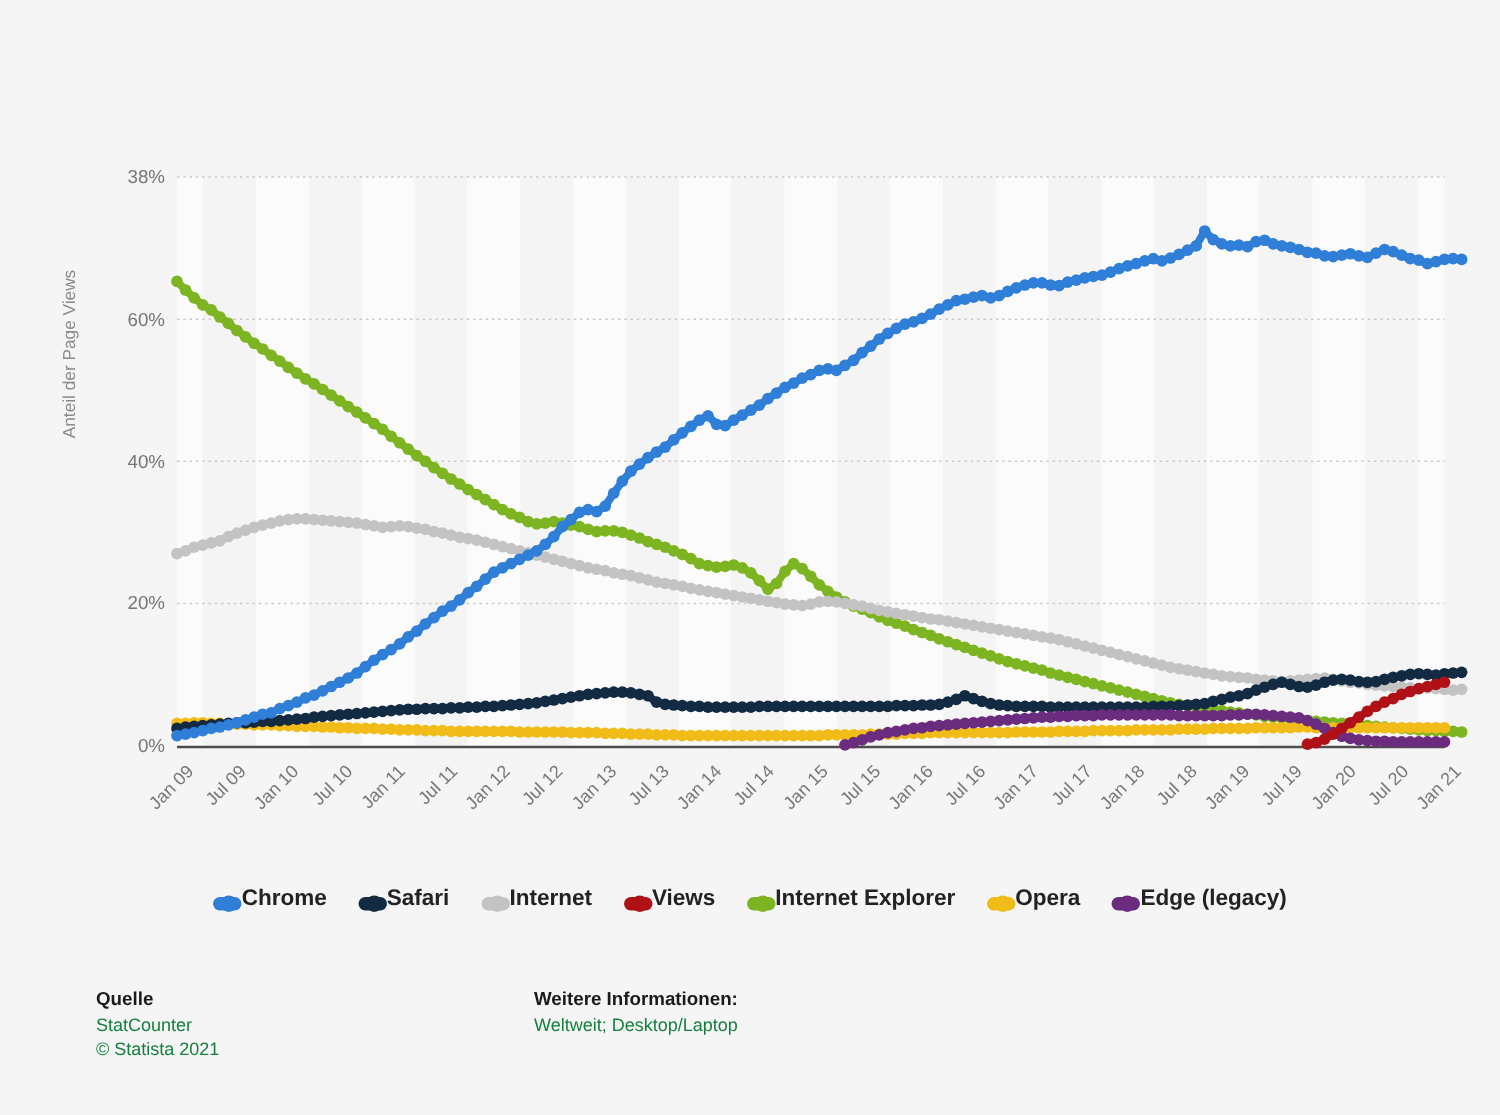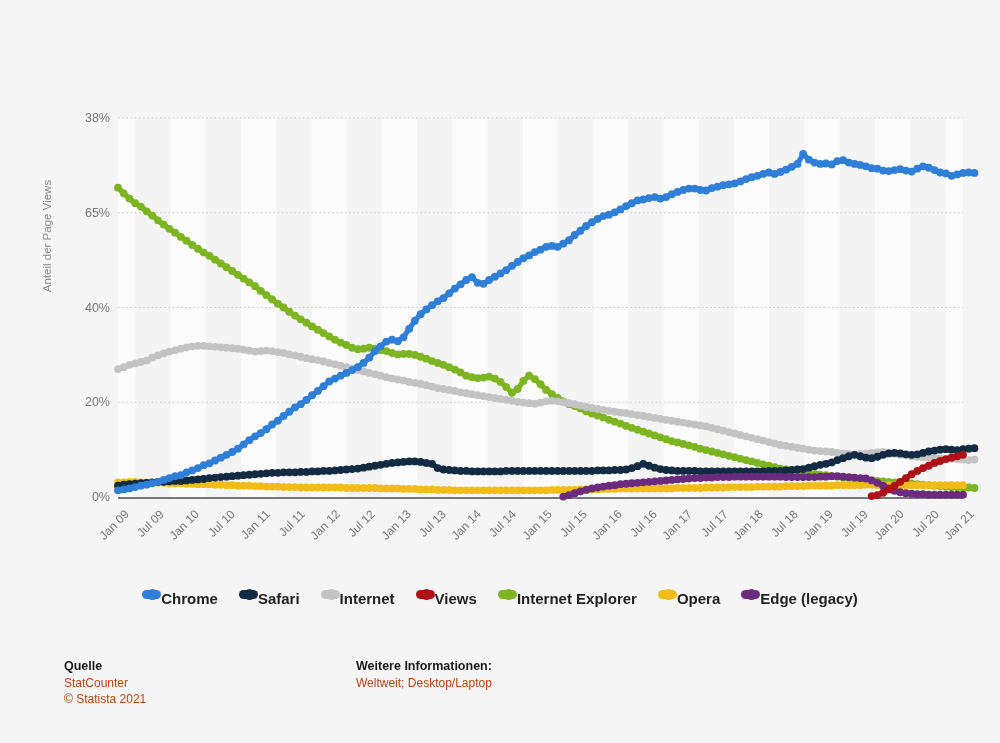--- a/index.html
+++ b/index.html
@@ -78,59 +78,59 @@
   #legend {
     position: absolute;
     left: 0; top: 590px;
     width: 1000px;
     display: flex;
     justify-content: center;
     align-items: center;
     gap: 21px;
     flex-wrap: nowrap;
   }
-  .legend-item { display: flex; align-items: flex-start; }
+  .legend-item { display: flex; align-items: flex-end; }
   .legend-marker {
     width: 19px; height: 9px;
     border-radius: 5px;
     position: relative;
     flex: 0 0 auto;
   }
   .legend-marker::before {
     content: "";
     position: absolute;
     left: 5px; top: -1.5px;
     width: 11px; height: 11px;
     border-radius: 50%;
     background: inherit;
   }
   .legend-label { font-size: 15px; font-weight: bold; color: #222; white-space: nowrap; }
   #footer { position: absolute; left: 0; top: 648px; width: 1000px; height: 95px; margin-left: 32px; }
   #footer .col-a { position: absolute; left: 32px; top: 10px; }
   #footer .col-b { position: absolute; left: 324px; top: 10px; }
   .f-head { font-size: 12.5px; font-weight: bold; color: #1a1a1a; line-height: 17px; }
-  .f-sub { font-size: 12px; color: #c2410c; line-height: 16px; }
+  .f-sub { font-size: 12px; color: #15803d; line-height: 16px; }
   .band { fill: #fbfbfb; }
   .band-alt { fill: #f4f4f4; }
   .gridline { stroke: #c9c9c9; stroke-width: 1; stroke-dasharray: 1.6 2.6; }
   .axisline { stroke: #4d4d4d; stroke-width: 1.6; }
 </style>
 </head>
 <body>
 
 <div id="chart-card">
 
 
   <div id="plot-wrap">
     <div id="ylabel">Anteil der Page Views</div>
     <div id="yticks">
         <div class="ytick" style="top: 497px;">0%</div>
         <div class="ytick" style="top: 402.25px;">20%</div>
         <div class="ytick" style="top: 307.5px;">40%</div>
-        <div class="ytick" style="top: 212.75px;">65%</div>
+        <div class="ytick" style="top: 212.75px;">60%</div>
         <div class="ytick" style="top: 118px;">38%</div>
       </div>
     <div id="plot">
       <svg id="plot-svg" width="845" height="379" viewBox="0 0 845 379">
           <g>
             <rect x="0" y="0" width="17.604166666666668" height="379" class="band"></rect>
             <rect x="17.604166666666668" y="0" width="35.20833333333333" height="379" class="band-alt"></rect>
             <rect x="52.8125" y="0" width="35.20833333333334" height="379" class="band"></rect>
             <rect x="88.02083333333334" y="0" width="35.20833333333333" height="379" class="band-alt"></rect>
             <rect x="123.22916666666667" y="0" width="35.20833333333333" height="379" class="band"></rect>

